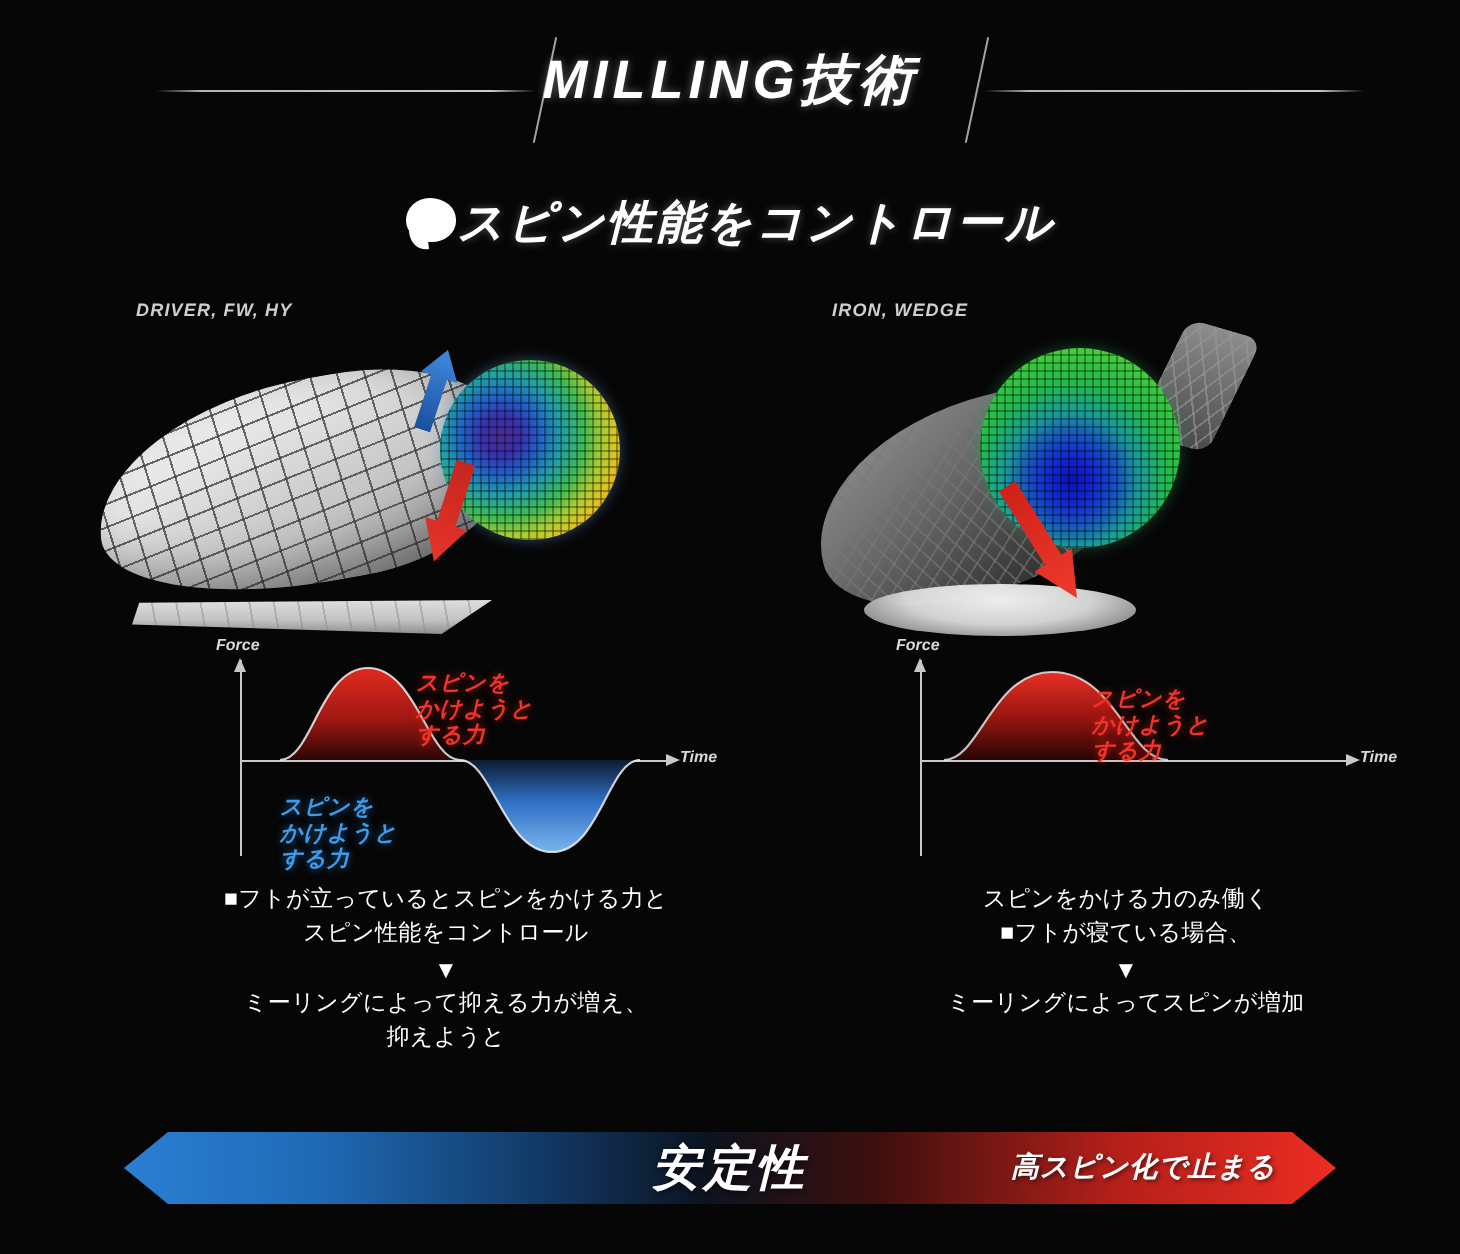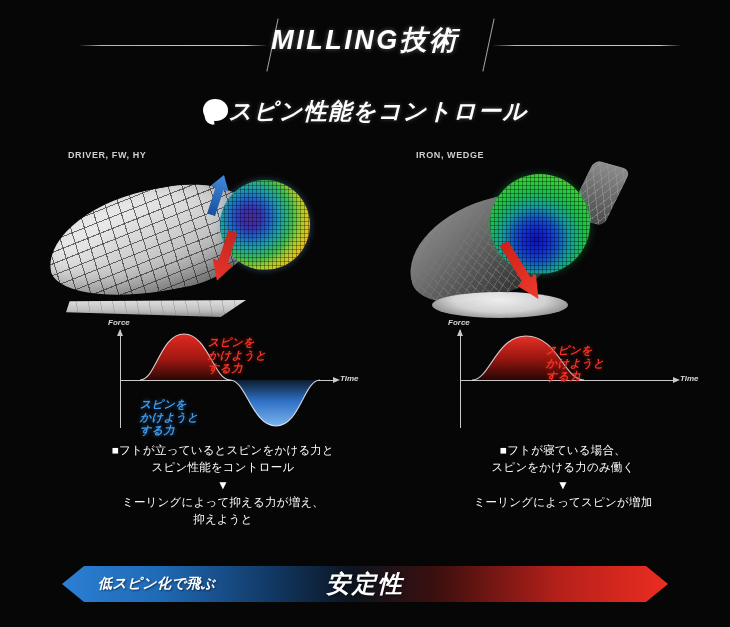--- a/index.html
+++ b/index.html
@@ -34,21 +34,21 @@
     color:#fff;font-size:23px;font-weight:700;font-style:italic;letter-spacing:1.5px;
     text-shadow:0 0 4px rgba(255,255,255,.3);
   }
 
   
   .panel{position:absolute;top:150px;width:330px;height:400px;}
   .panel.left{left:58px;}
   .panel.right{left:398px;}
   .panel-label{
     position:absolute;top:0;left:10px;color:#cfcfcf;font-size:9px;
-    letter-spacing:.6px;font-weight:700;
+    letter-spacing:.6px;font-weight:700;font-style:italic;
   }
   .panel.right .panel-label{left:18px;}
 
   
   .scene{position:absolute;top:18px;left:0;width:330px;height:150px;}
 
   
   .driver-head{
     position:absolute;left:-10px;top:22px;width:210px;height:102px;
     background:
@@ -280,26 +280,26 @@
         <path d="M54,58 C72,58 78,14 108,14 C140,14 146,58 166,58" fill="none" stroke="#f0f0f0" stroke-width="1.1" opacity=".8"></path>
       </svg>
       <div class="note red">
         <div>スピンを</div>
           <div>かけようと</div>
           <div>する力</div>
       </div>
     </div>
 
     <div class="caption">
+      <div class="cap-line">スピンをかける力のみ働く</div>
       <div class="cap-line">■フトが寝ている場合、</div>
-      <div class="cap-line">スピンをかける力のみ働く</div>
       <div class="cap-arrow">▼</div>
       <div class="cap-line second">ミーリングによってスピンが増加</div>
       <div class="cap-line second"></div>
     </div>
   </div>
 
   <div class="bottombar">
-    <span class="bb-left">低スピン化で飛ぶ</span>
     <span class="bb-center">安定性</span>
+    <span class="bb-right">高スピン化で止まる</span>
   </div>
 
 </div>
 
 </body></html>

